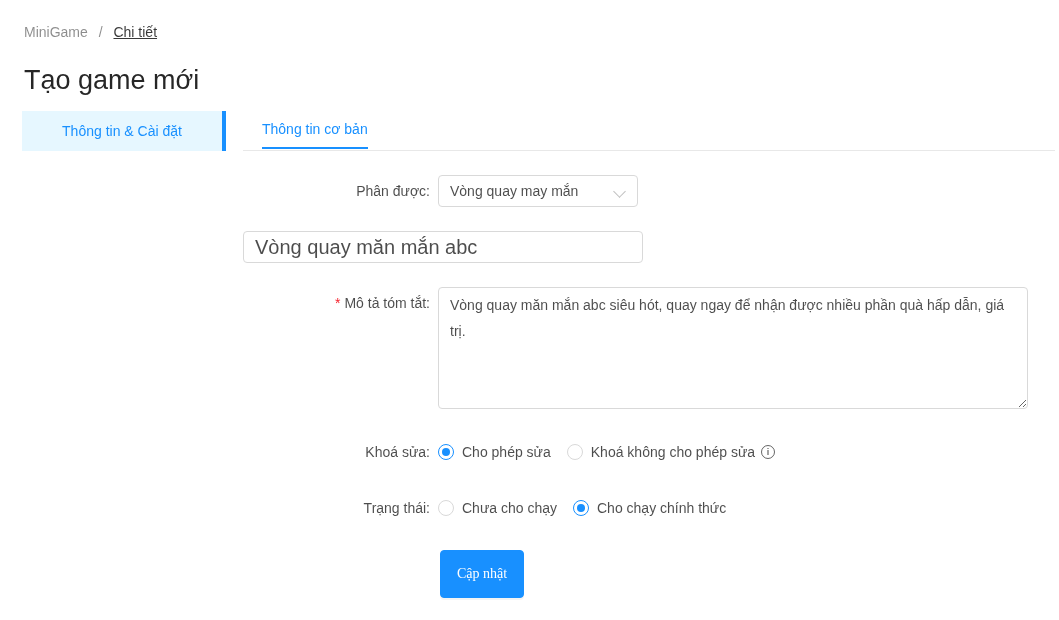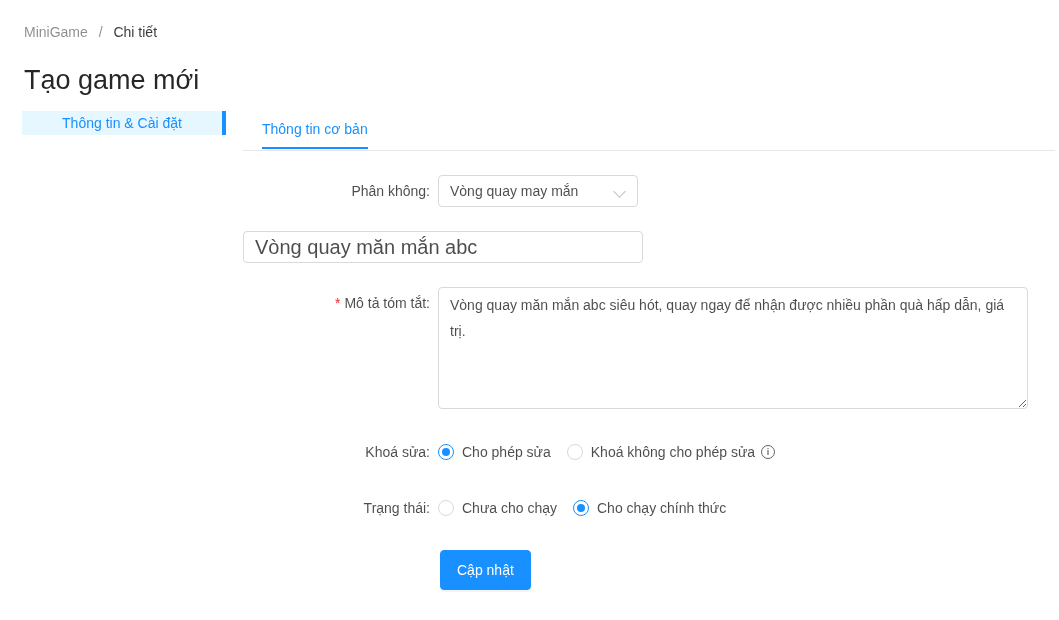--- a/index.html
+++ b/index.html
@@ -10,36 +10,36 @@
     background: #ffffff;
     overflow: hidden;
     font-family: "Liberation Sans", "DejaVu Sans", sans-serif;
     font-size: 14px;
     color: rgba(0,0,0,0.65);
   }
   .header { padding: 25px 24px 0 24px; }
   .breadcrumb { font-size: 14px; line-height: 14px; }
   .breadcrumb .crumb-link { color: rgba(0,0,0,0.45); cursor: pointer; text-align: right; }
   .breadcrumb .sep { color: rgba(0,0,0,0.45); margin: 0 7px; }
-  .breadcrumb .crumb-current { color: rgba(0,0,0,0.78); }
+  .breadcrumb .crumb-current { color: rgba(0,0,0,0.78); text-decoration: underline; }
   .page-title {
     margin: 28px 0 0 0;
     font-size: 27px;
     font-weight: 400;
     color: rgba(0,0,0,0.85);
     line-height: 26px;
   }
   .main {
     display: flex;
     align-items: flex-start;
     padding: 18px 4px 0 22px;
   }
   .side-tabs { flex: 0 0 204px; }
   .side-tab {
-    height: 24px;
+    height: 40px;
     background: #e6f7ff;
     border-right: 4px solid #1890ff;
     color: #1890ff;
     display: flex;
     align-items: center;
     justify-content: center;
     cursor: pointer;
     box-sizing: border-box;
   }
   .content { flex: 1 1 auto; margin-left: 17px; min-width: 0; }
@@ -166,27 +166,27 @@
     border-radius: 50%;
     font-size: 9px;
     font-weight: 700;
     color: rgba(0,0,0,0.60);
     margin-left: 2px;
     cursor: pointer;
   }
   .primary-btn {
     margin-left: 197px;
     margin-top: 2px;
-    height: 40px;
+    height: 48px;
     padding: 0 16px;
     background: #1890ff;
     color: #ffffff;
     border: 1px solid #1890ff;
     border-radius: 4px;
-    font-family: Liberation Sans, sans-serif;
+    font-family: Liberation Serif, serif;
     font-size: 14px;
     cursor: pointer;
     box-shadow: 0 2px 0 rgba(0,0,0,0.045);
   }
 </style>
 </head>
 <body>
 
 <div class="header">
   <div class="breadcrumb">
@@ -208,21 +208,21 @@
     <div class="tab-bar">
       <div class="tab-item">
         <span>Thông tin cơ bản</span>
       </div>
     </div>
 
     <div class="form">
 
       <div class="form-row">
         <div class="form-label">
-          <span>Phân không:</span>
+          <span>Phân được:</span>
         </div>
         <div class="form-control">
           <div class="select-box">
             <span>Vòng quay may mắn</span>
             <span class="chevron-down"></span>
           </div>
         </div>
       </div>
 
       <div class="form-row">

